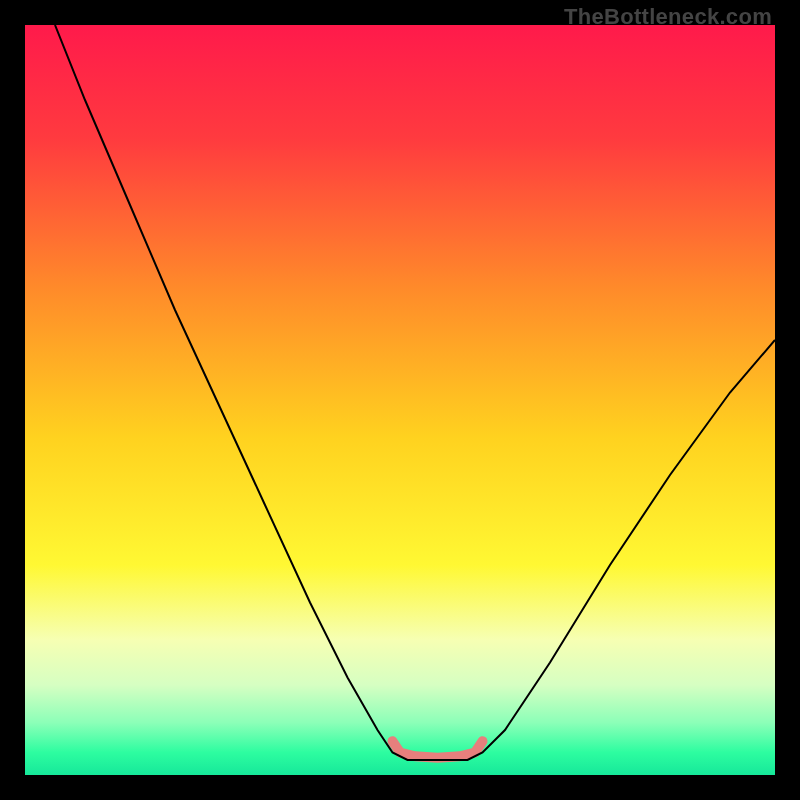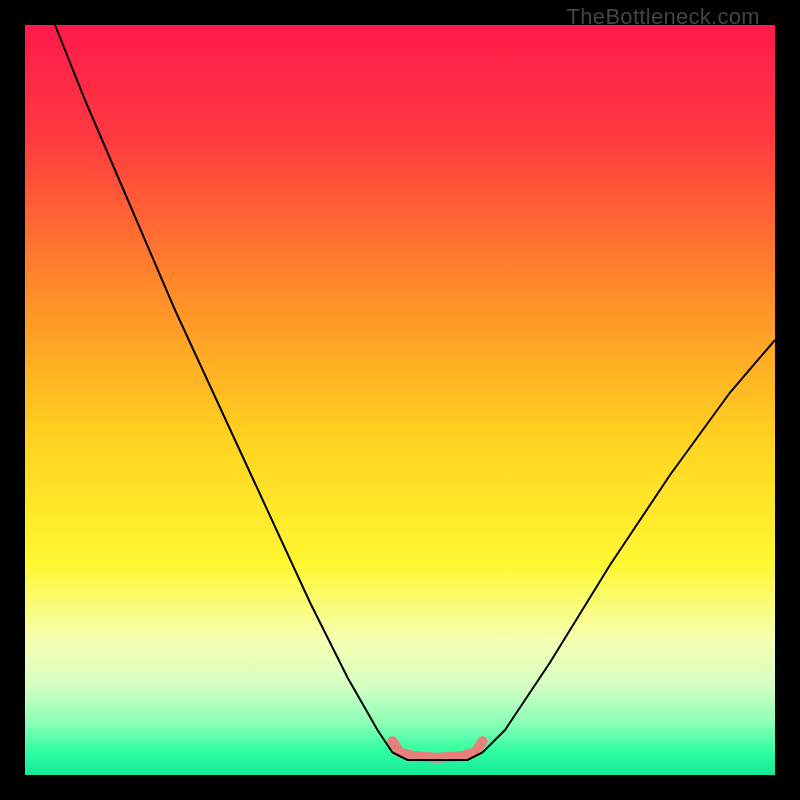--- a/index.html
+++ b/index.html
@@ -28,24 +28,24 @@
   .gradient-bg {
     position: absolute;
     left: 0;
     top: 0;
     width: 100%;
     height: 100%;
   }
   .watermark {
     position: absolute;
     top: 4px;
-    right: 40px;
+    right: 28px;
     color: #444;
     font-size: 22px;
-    font-weight: 400;
+    font-weight: 700;
     letter-spacing: 0.3px;
     z-index: 10;
   }
   svg.curve {
     position: absolute;
     left: 0;
     top: 0;
     width: 100%;
     height: 100%;
   }

